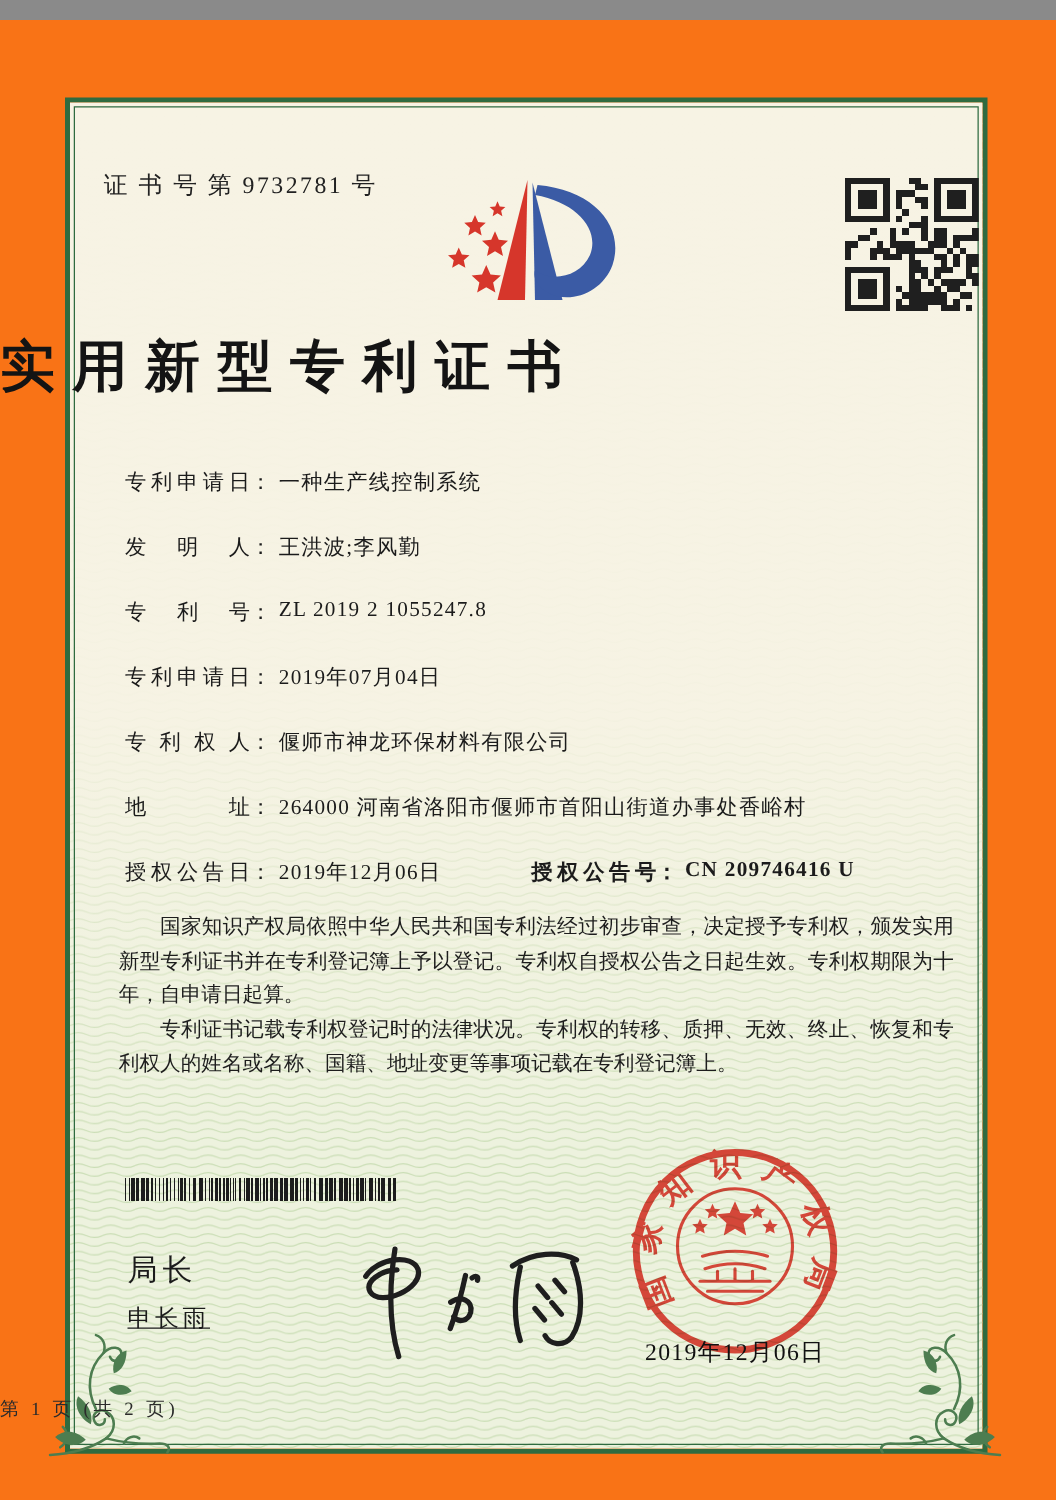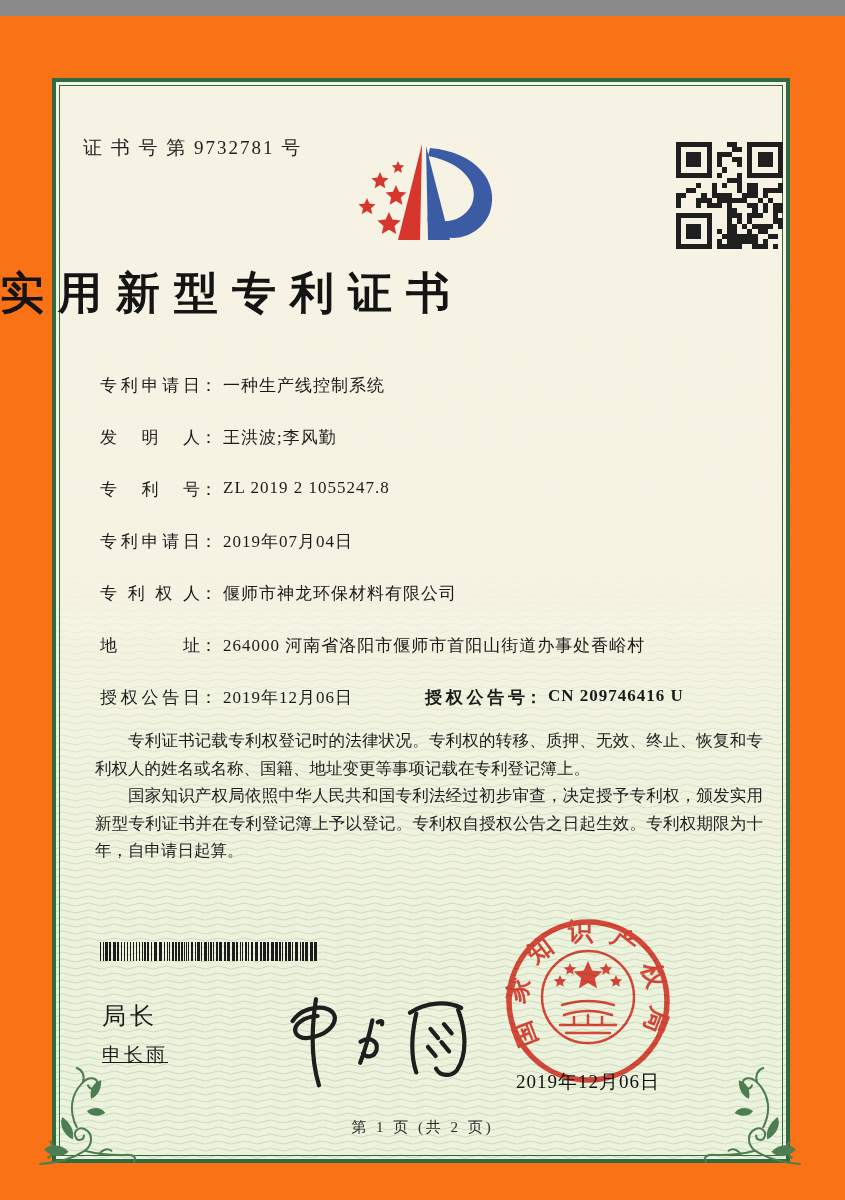--- a/index.html
+++ b/index.html
@@ -44,21 +44,21 @@
   .barcode{left:100px;top:926px;width:220px;height:19px;}
   .director-label{left:102px;top:984px;font-size:24px;letter-spacing:4px;}
   .director-name{left:102px;top:1026px;font-size:19px;letter-spacing:3px;text-decoration:underline;}
   .signature{left:270px;top:966px;width:210px;height:106px;}
   .seal{left:500px;top:897px;width:176px;height:176px;opacity:.92;mix-blend-mode:multiply;}
   .seal-date{
     left:496px;top:1053px;width:184px;text-align:center;
     font-size:19px;letter-spacing:1px;color:#111;
   }
   .page-info{
-    left:0;right:0;top:1102px;text-align:center;font-size:15px;
+    left:0;right:0;top:1102px;font-size:15px;
     letter-spacing:3px;color:#2b2b2b;
   }
   .back-note{
     left:0;right:0;top:1152px;text-align:center;font-size:17px;
     font-style:italic;letter-spacing:4px;color:#3a3a3a;
   }
   .corner{width:102px;height:102px;}
   .corner-left{left:-18px;bottom:-7px;}
   .corner-right{right:-16px;bottom:-7px;transform:scaleX(-1);}
 </style>
@@ -394,22 +394,22 @@
     </div>
     <div class="frow" style="top:312px">
       <span class="flabel">授权公告日</span><span class="fcolon">：</span><span class="fvalue">2019年12月06日</span>
       <span class="grant-no">
         <span class="flabel">授权公告号</span><span class="fcolon">：</span><span class="fvalue">CN 209746416 U</span>
       </span>
     </div>
   </div>
 
   <div class="abs paras">
+    <p>国家知识产权局依照中华人民共和国专利法经过初步审查，决定授予专利权，颁发实用新型专利证书并在专利登记簿上予以登记。专利权自授权公告之日起生效。专利权期限为十年，自申请日起算。</p>
     <p>专利证书记载专利权登记时的法律状况。专利权的转移、质押、无效、终止、恢复和专利权人的姓名或名称、国籍、地址变更等事项记载在专利登记簿上。</p>
-    <p>国家知识产权局依照中华人民共和国专利法经过初步审查，决定授予专利权，颁发实用新型专利证书并在专利登记簿上予以登记。专利权自授权公告之日起生效。专利权期限为十年，自申请日起算。</p>
   </div>
 
   <div class="abs barcode">
     <svg viewBox="0 0 220 19" width="220" height="19" fill="#1c1c1c" shape-rendering="crispEdges">
         <rect x="0" y="0" width="1" height="19"></rect>
         <rect x="3" y="0" width="1" height="19"></rect>
         <rect x="5" y="0" width="3" height="19"></rect>
         <rect x="9" y="0" width="2" height="19"></rect>
         <rect x="13" y="0" width="3" height="19"></rect>
         <rect x="17" y="0" width="2" height="19"></rect>

